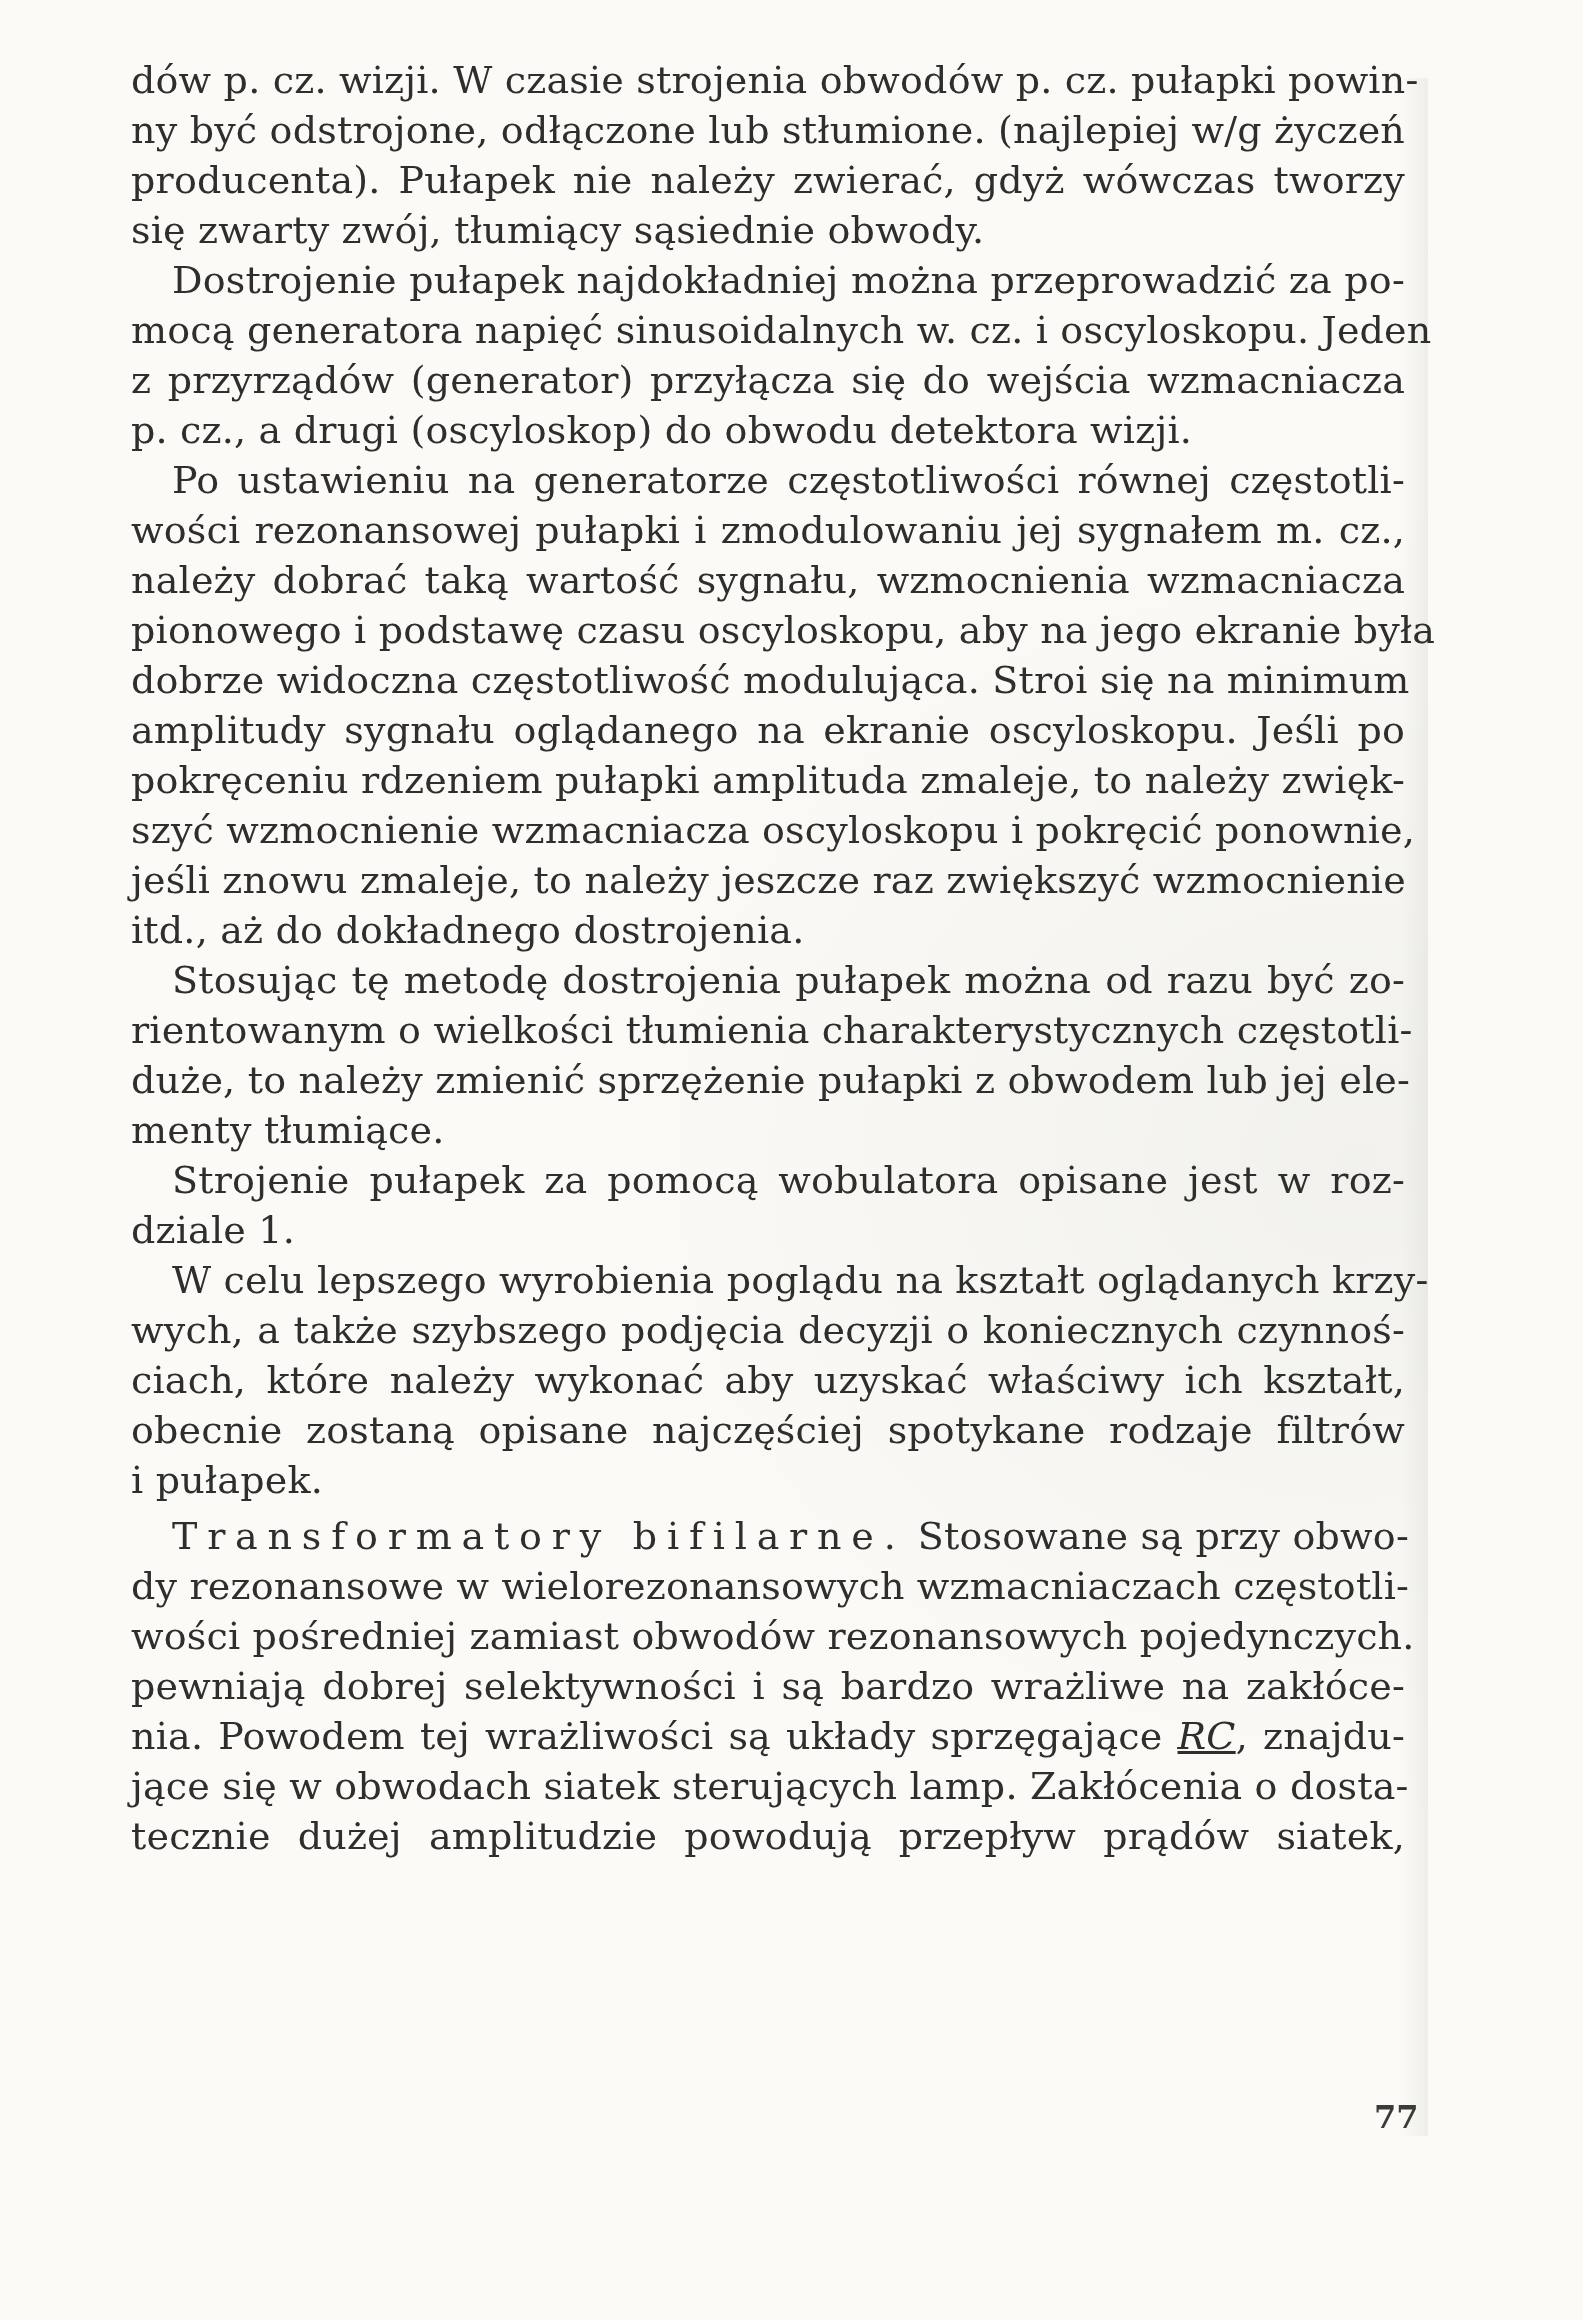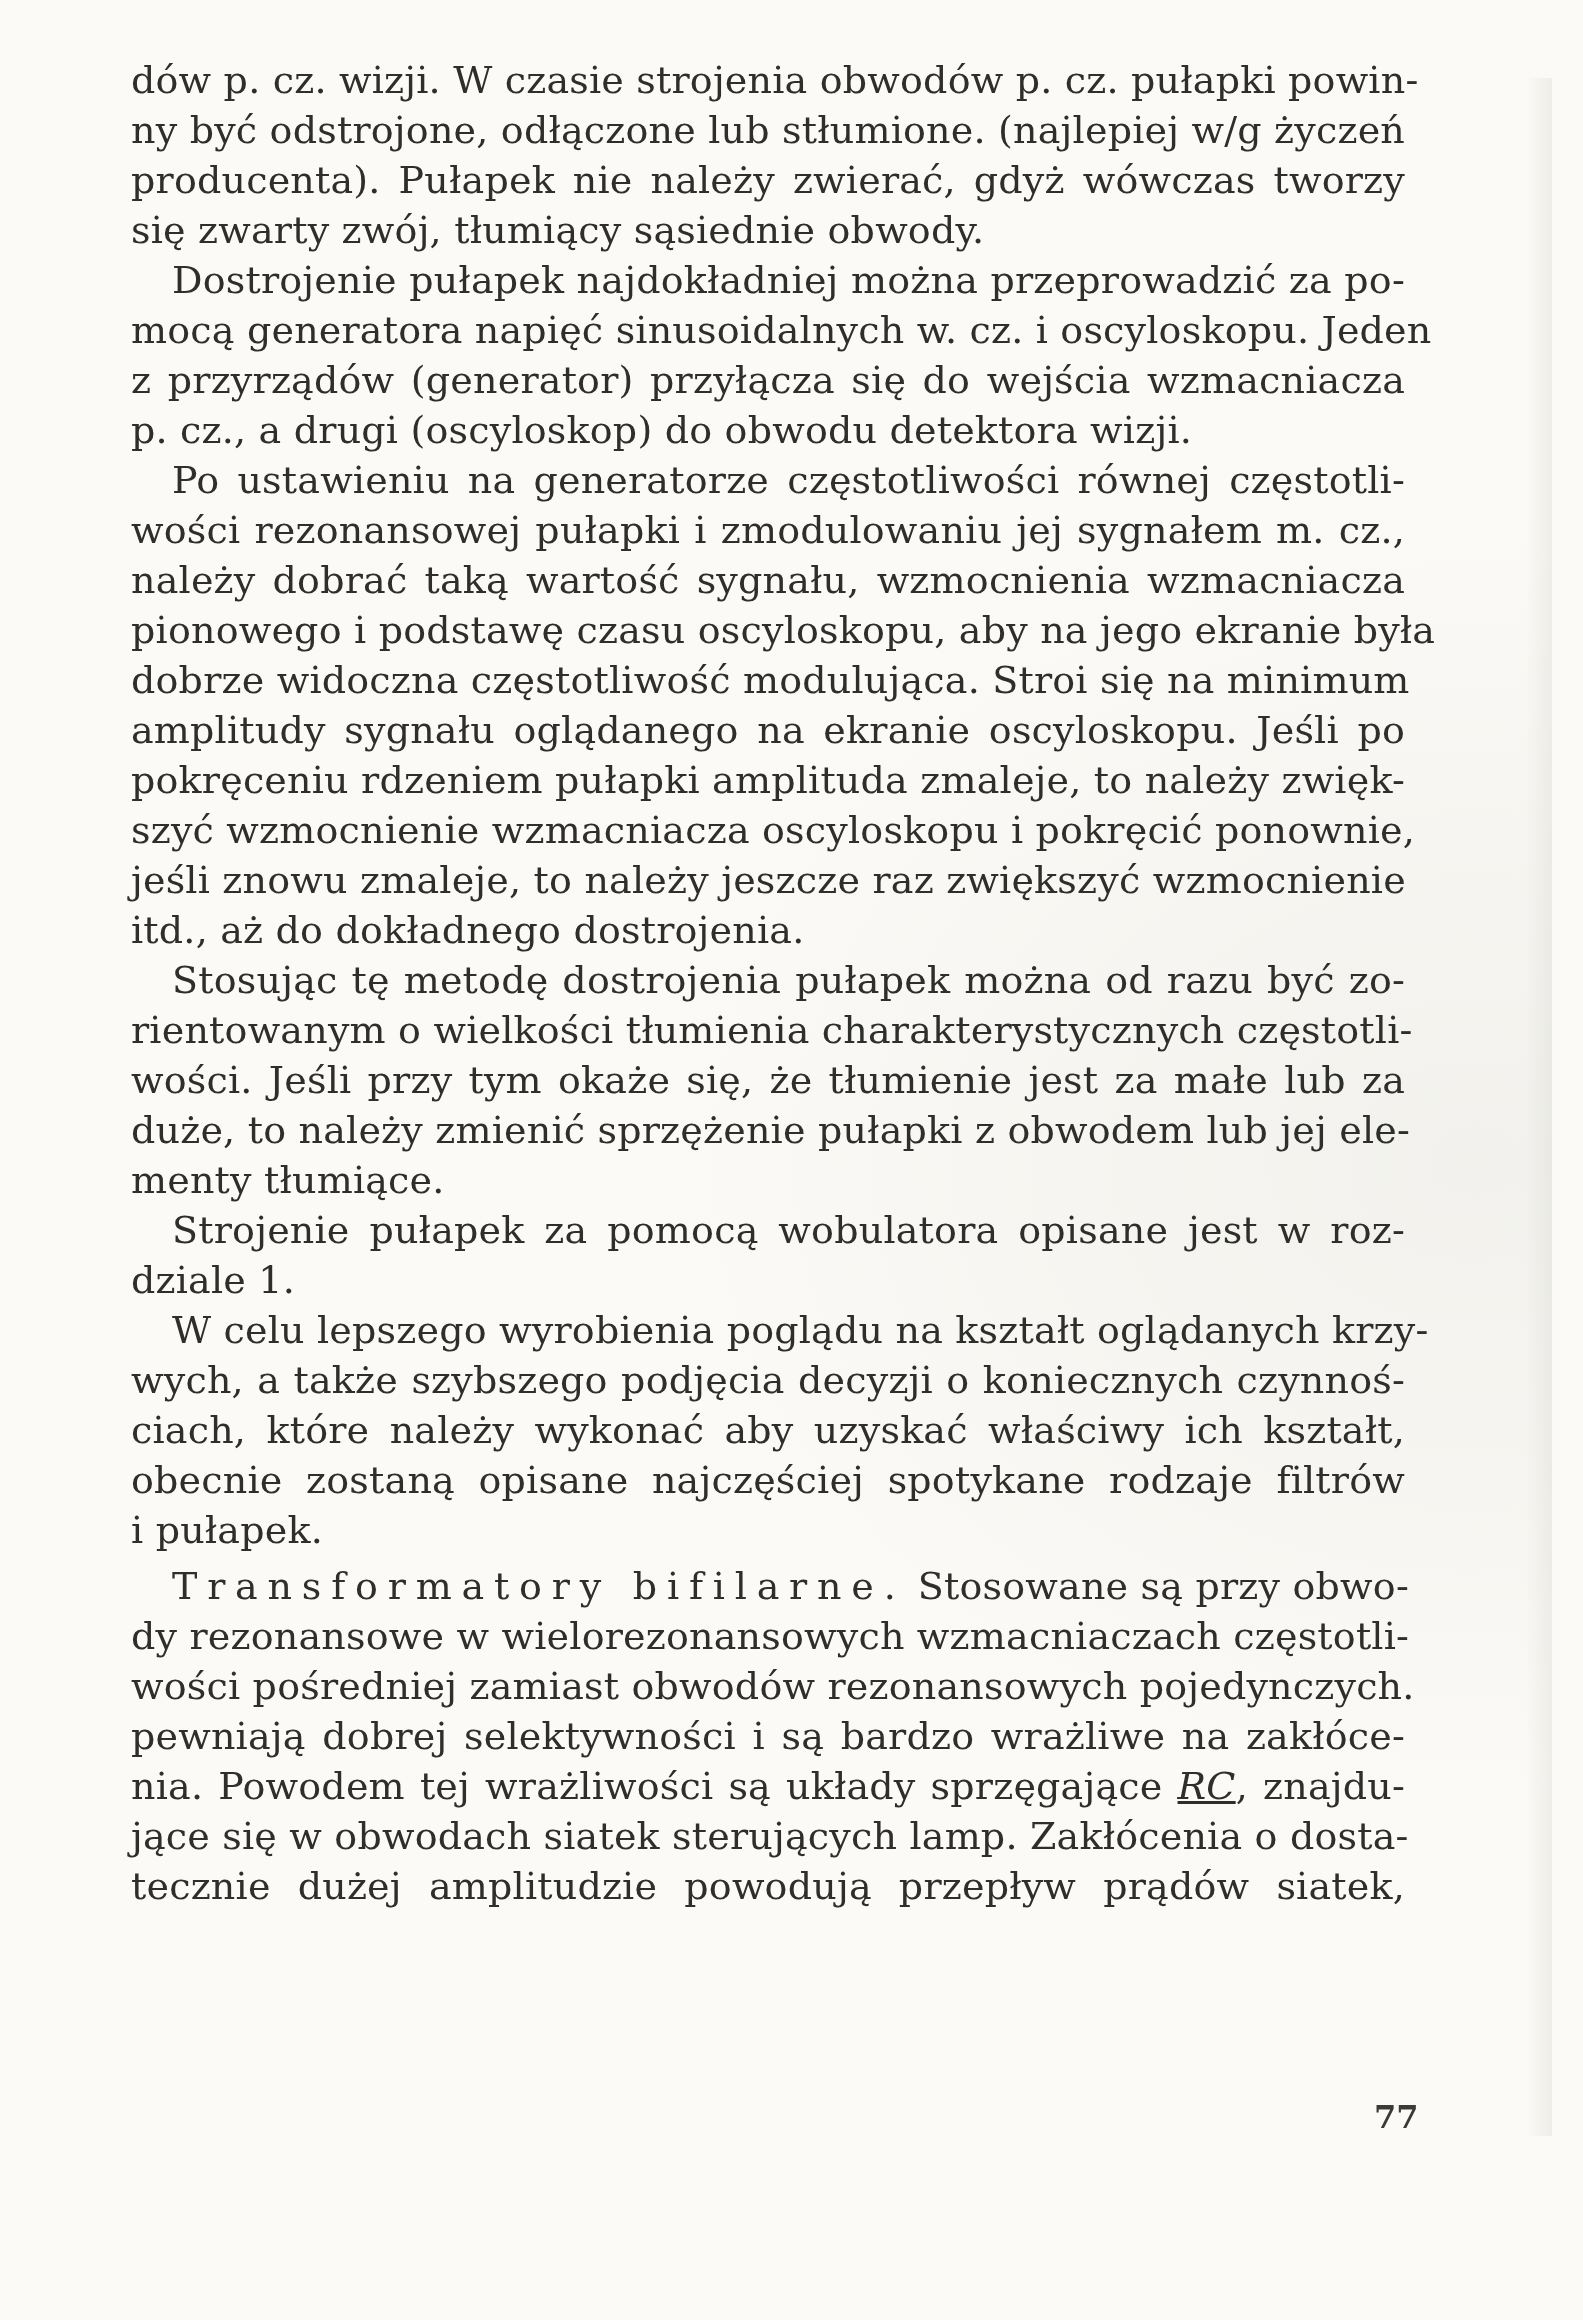--- a/index.html
+++ b/index.html
@@ -12,21 +12,21 @@
       background: #fbfaf6;
       position: relative;
       overflow: hidden;
       font-family: "DejaVu Serif", "Liberation Serif", serif;
       color: #2e2e2c;
     }
     .page {
       position: absolute;
       left: 0;
       top: 0;
-      width: 1552px;
+      width: 1428px;
       height: 2321px;
       background:
         radial-gradient(ellipse at 95% 50%, rgba(200,200,195,0.18), rgba(255,255,255,0) 40%),
         #fbfaf6;
     }
     .bleed {
       position: absolute;
       right: 0;
       top: 78px;
       width: 27.4px;
@@ -103,21 +103,20 @@
       <span class="line">amplitudy sygnału oglądanego na ekranie oscyloskopu. Jeśli po</span>
       <span class="line">pokręceniu rdzeniem pułapki amplituda zmaleje, to należy zwięk-</span>
       <span class="line">szyć wzmocnienie wzmacniacza oscyloskopu i pokręcić ponownie,</span>
       <span class="line">jeśli znowu zmaleje, to należy jeszcze raz zwiększyć wzmocnienie</span>
       <span class="line last">itd., aż do dokładnego dostrojenia.</span>
     </div>
 
     <div>
       <span class="line" style="padding-left: 41px;">Stosując tę metodę dostrojenia pułapek można od razu być zo-</span>
       <span class="line">rientowanym o wielkości tłumienia charakterystycznych częstotli-</span>
-      <span class="line">wości. Jeśli przy tym okaże się, że tłumienie jest za małe lub za</span>
       <span class="line">duże, to należy zmienić sprzężenie pułapki z obwodem lub jej ele-</span>
       <span class="line last">menty tłumiące.</span>
     </div>
 
     <div>
       <span class="line" style="padding-left: 41px;">Strojenie pułapek za pomocą wobulatora opisane jest w roz-</span>
       <span class="line last">dziale 1.</span>
     </div>
 
     <div>

